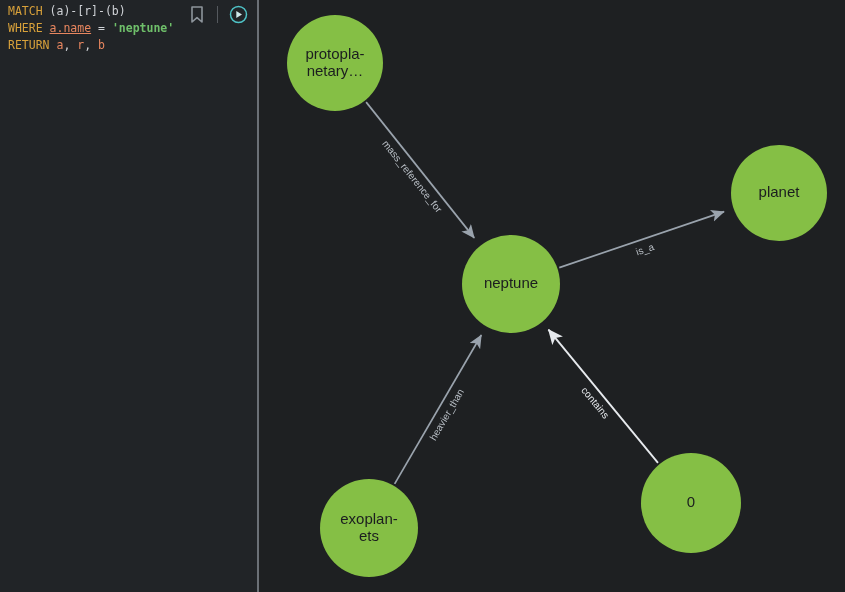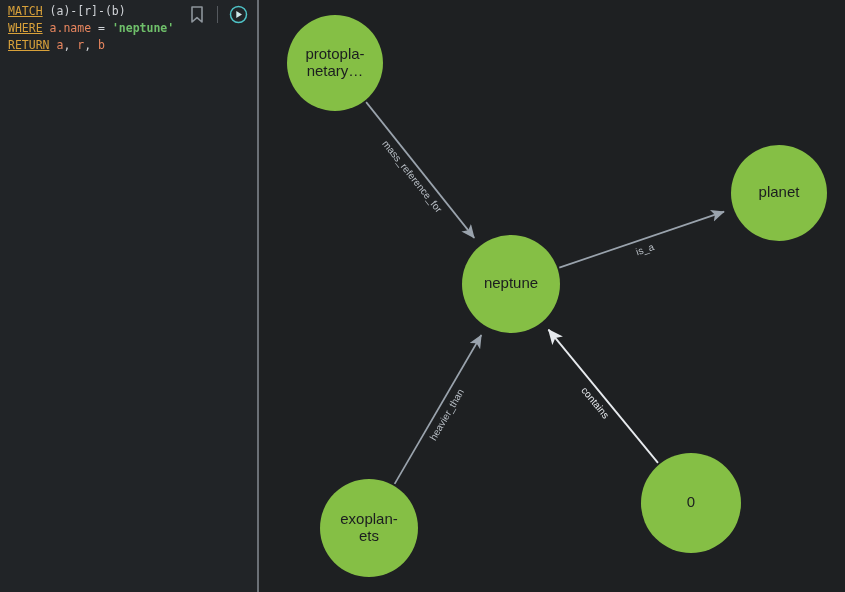--- a/index.html
+++ b/index.html
@@ -37,22 +37,22 @@
     left: 8px;
     top: 3px;
     width: 180px;
     font-family: "DejaVu Sans Mono", "Liberation Mono", monospace;
     font-size: 11.5px;
     line-height: 17px;
     white-space: pre;
     letter-spacing: 0px;
   }
   .q-line { height: 17px; }
-  .tk-kw   { color: #d8a13a; text-decoration: underline; }
-  .tk-id   { color: #e8865f; }
+  .tk-kw   { color: #d8a13a; }
+  .tk-id   { color: #e8865f; text-decoration: underline; }
   .tk-str  { color: #6fbf6a; font-weight: bold; }
   .tk-pun  { color: #cfd2d6; margin-top: 20px; }
   .tk-var  { color: #e8865f; }
 
   
   #editor-actions {
     position: absolute;
     right: 8px;
     top: 3px;
     display: flex;

